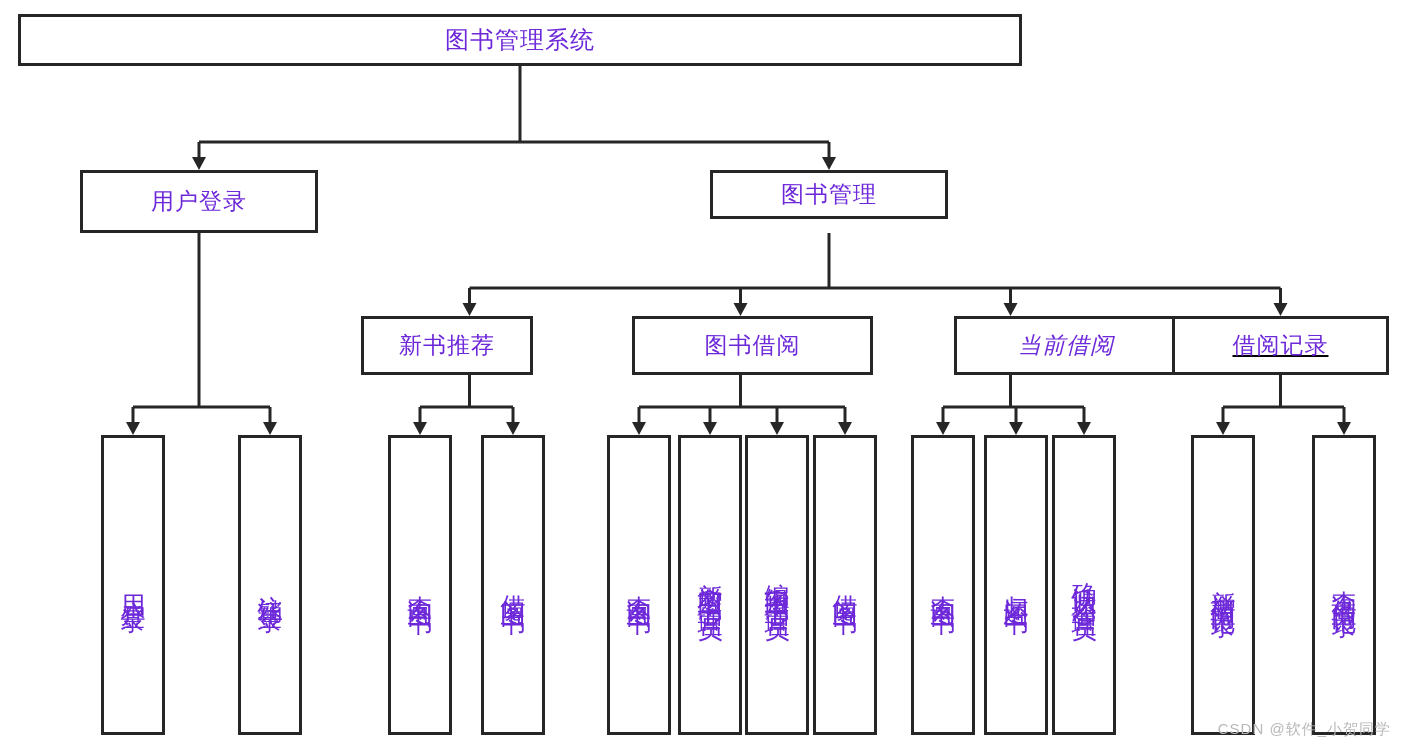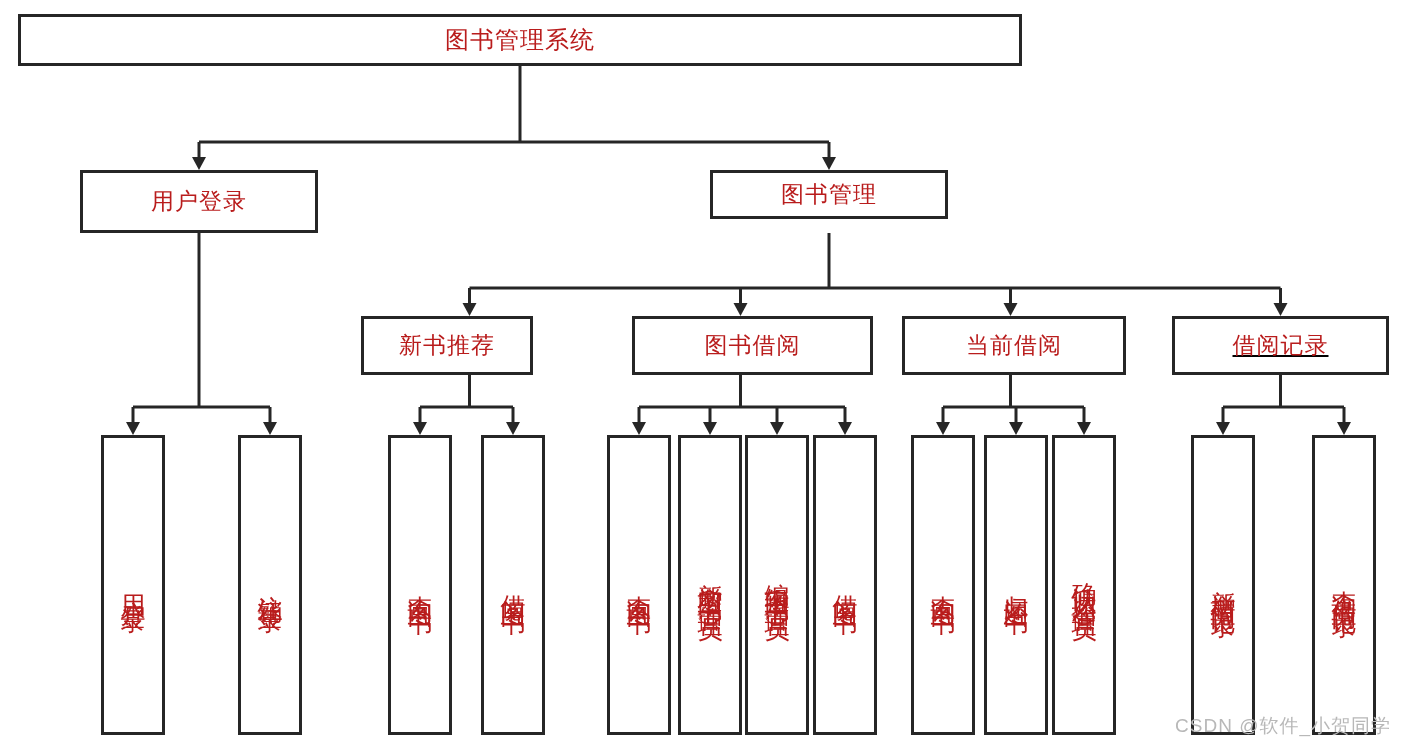--- a/index.html
+++ b/index.html
@@ -32,21 +32,21 @@
     position: absolute;
     box-sizing: border-box;
     border: 3px solid #262626;
     background: #ffffff;
     display: flex;
     align-items: center;
     justify-content: center;
     overflow: hidden;
   }
   .node .label {
-    color: #b91c1c;
+    color: #6d28d9;
     font-size: 23px;
     line-height: 1.25;
     letter-spacing: 1px;
     white-space: nowrap;
     text-align: center;
   }
   .node.vertical {
     align-items: center;
     justify-content: center;
   }
@@ -60,21 +60,21 @@
     text-align: center;
   }
   .node.root .label {
     font-size: 24px;
   }
   .watermark {
     position: absolute;
     right: 14px;
     bottom: 8px;
     color: #b8b8b8;
-    font-size: 19px;
+    font-size: 15px;
     letter-spacing: 1px;
     white-space: nowrap;
     user-select: none;
   }
 </style>
 </head>
 <body>
 
 <div id="diagram-root">
 
@@ -153,21 +153,21 @@
   </div>
 
   <div class="node" id="n-new_book_rec" style="left: 361px; top: 316px; width: 172px; height: 59px;">
     <span class="label">新书推荐</span>
   </div>
 
   <div class="node" id="n-book_borrow" style="left: 632px; top: 316px; width: 241px; height: 59px;">
     <span class="label">图书借阅</span>
   </div>
 
-  <div class="node" id="n-current_borrow" style="left: 902px; top: 316px; width: 224px; height: 59px;">
+  <div class="node" id="n-current_borrow" style="left: 954px; top: 316px; width: 224px; height: 59px; font-style: italic;">
     <span class="label">当前借阅</span>
   </div>
 
   <div class="node" id="n-borrow_record" style="left: 1172px; top: 316px; width: 217px; height: 59px; text-decoration: underline;">
     <span class="label">借阅记录</span>
   </div>
 
   <div class="node vertical" id="n-leaf_user_login" style="left: 101px; top: 435px; width: 64px; height: 300px;">
     <span class="label">用户登录</span>
   </div>

